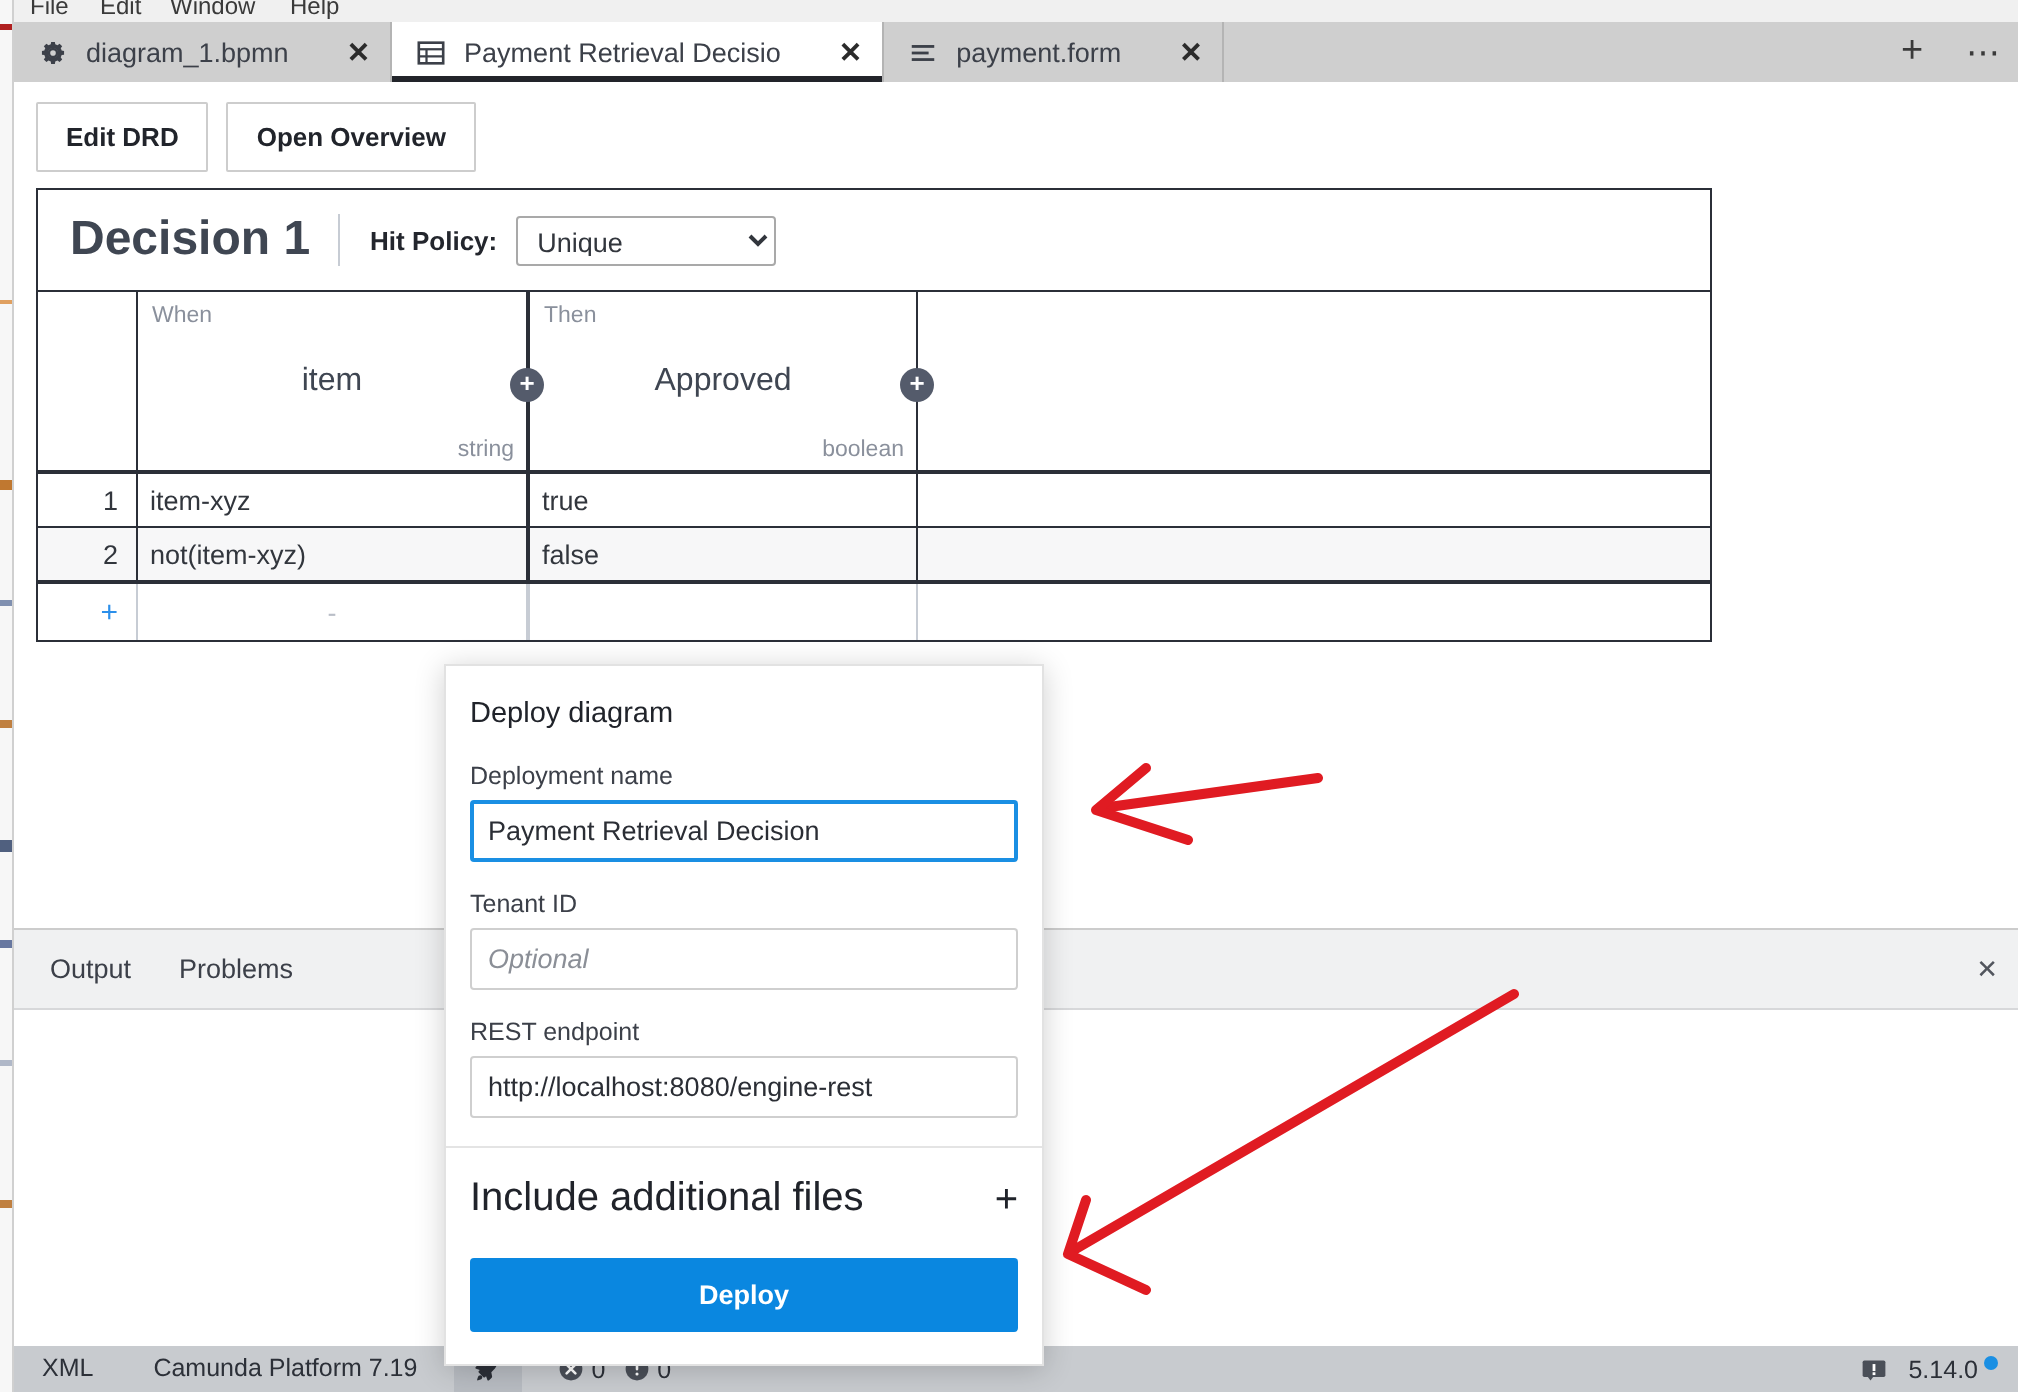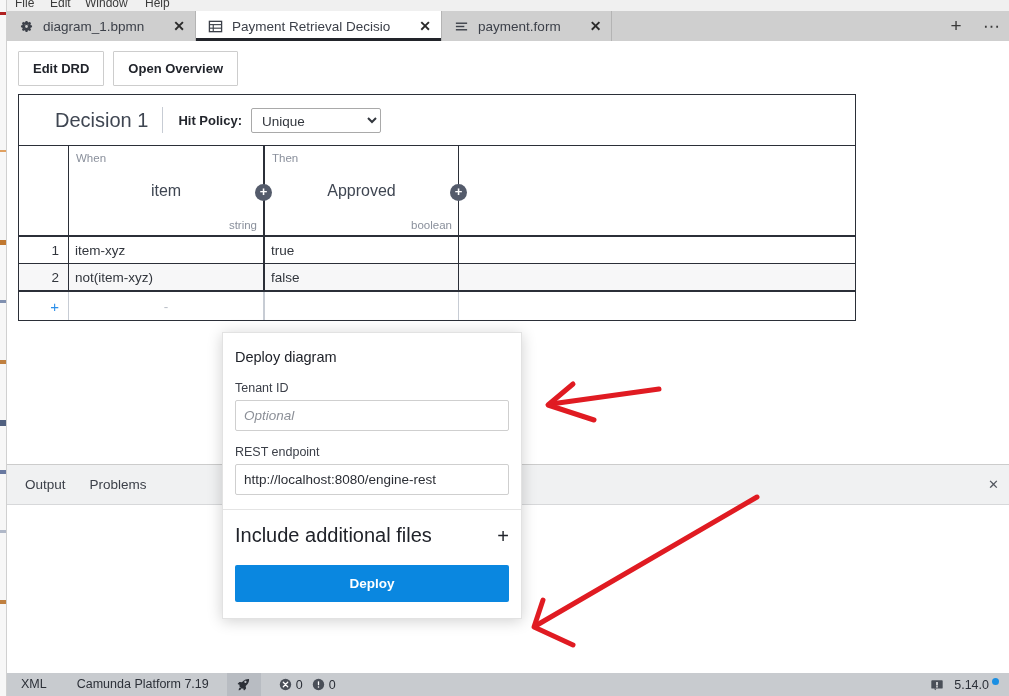--- a/index.html
+++ b/index.html
@@ -128,23 +128,22 @@
     border: 1px solid #2b2f38;
     background: #ffffff;
   }
   .dt-head {
     display: flex; align-items: center;
     height: 51px;
     border-bottom: 1px solid #2b2f38;
     padding-left: 16px;
   }
   .dt-title {
-    font-size: 20px; color: #3f4652; font-weight: 400;
+    font-size: 24px; color: #3f4652; font-weight: 700;
     padding-right: 14px;
-    margin-left: 20px;
   }
   .dt-sep { width: 1px; height: 26px; background: #c7ccd4; }
   .dt-hitpolicy-label {
     font-size: 13px; font-weight: bold; color: #23262d;
     padding: 0 9px 0 15px;
   }
   .dt-select {
     font-family: "Liberation Sans", sans-serif;
     font-size: 13.5px;
     color: #32363d;
@@ -503,20 +502,24 @@
     <div class="sb-version">
       <span>5.14.0</span>
       <span class="sb-dot"></span>
     </div>
   </div>
 
   <div class="deploy-dialog">
     <div class="dd-body">
       <div class="dd-title">Deploy diagram</div>
 
+      <div class="dd-field">
+        <div class="dd-label">Deployment name</div>
+        <input class="dd-input focused" type="text" value="Payment Retrieval Decision" style="">
+      </div>
 
       <div class="dd-field">
         <div class="dd-label">Tenant ID</div>
         <input class="dd-input" type="text" placeholder="Optional" style="">
       </div>
 
       <div class="dd-field">
         <div class="dd-label">REST endpoint</div>
         <input class="dd-input" type="text" value="http://localhost:8080/engine-rest" style="">
       </div>

